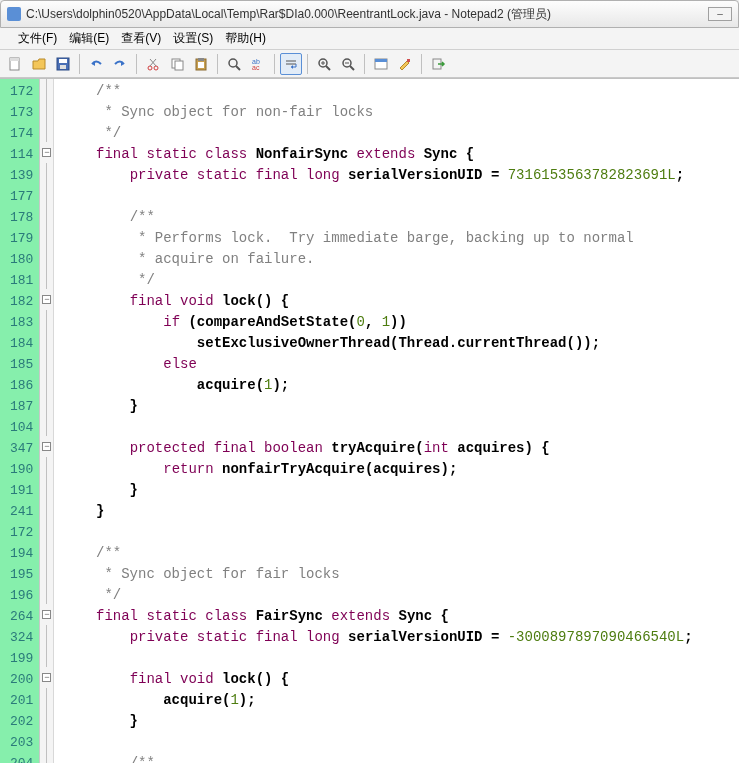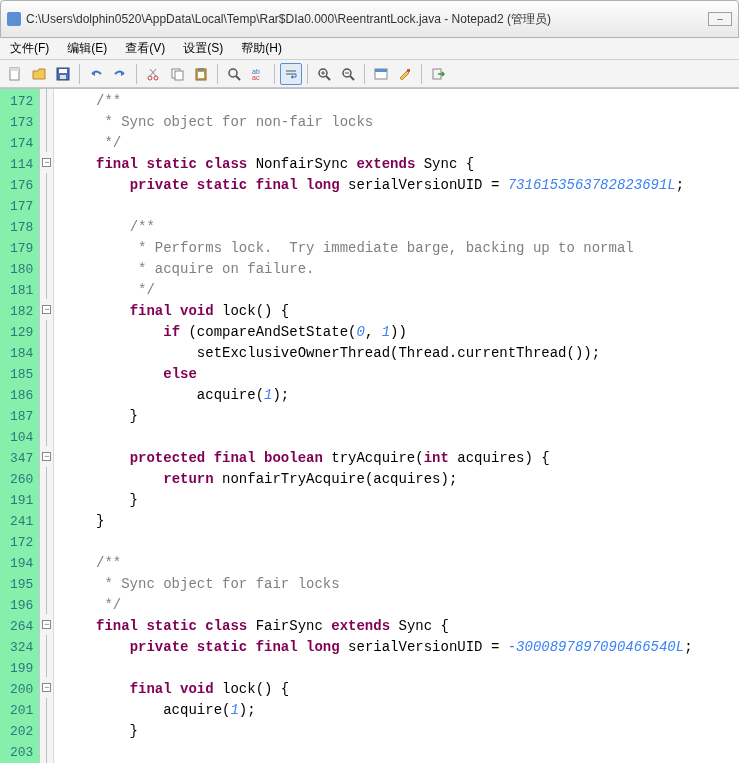--- a/index.html
+++ b/index.html
@@ -1,39 +1,39 @@
 <!DOCTYPE html>
 <html><head>
 <meta charset="utf-8">
 <style>
   * { margin: 0; padding: 0; box-sizing: border-box; }
   body { font-family: "Microsoft Sans Serif", Arial, sans-serif; font-size: 12px; background: #f0f0f0; overflow: hidden; width: 739px; height: 763px; }
-  .titlebar { background: linear-gradient(#fdfdfd,#e8e8e8); border: 1px solid #b0b0b0; border-radius: 4px 4px 0 0; height: 38px; display: flex; align-items: center; padding: 0 6px; font-size: 12px; color: #333; }
+  .titlebar { background: linear-gradient(#fdfdfd,#e8e8e8); border: 1px solid #b0b0b0; border-radius: 4px 4px 0 0; height: 28px; display: flex; align-items: center; padding: 0 6px; font-size: 12px; color: #333; }
   .titlebar .icon { width: 14px; height: 14px; margin-right: 5px; background: #5a8fd6; border-radius: 2px; display:inline-block; }
   .titlebar .spacer { flex: 1; }
   .titlebar .winbtn { width: 24px; height: 14px; border: 1px solid #a0a0a0; margin-left: 2px; background: #f4f4f4; font-size:10px; text-align:center; line-height:12px; color:#555; }
-  .menubar { background: #f4f4f4; border-bottom: 1px solid #d0d0d0; height: 22px; display: flex; align-items: center; padding: 0 4px; gap: 6px; }
+  .menubar { background: #f4f4f4; border-bottom: 1px solid #d0d0d0; height: 22px; display: flex; align-items: center; padding: 0 12px; gap: 0; }
   .menubar .mitem { padding: 2px 6px; cursor: default; }
   .toolbar { background: #f4f4f4; border-bottom: 1px solid #c8c8c8; height: 28px; display: flex; align-items: center; padding: 0 4px; gap: 2px; }
   .toolbar .tbtn { width: 22px; height: 22px; display:flex; align-items:center; justify-content:center; border-radius:2px; cursor:default; }
   .toolbar .tbtn.active { border:1px solid #5a8fd6; background:#e2ecf7; }
   .toolbar .sep { width: 1px; height: 20px; background: #c0c0c0; margin: 0 3px; }
   .editor { display: flex; height: calc(100% - 72px); background: #fff; border-top: 1px solid #c0c0c0; }
   .gutter { background: #86efac; color: #2a7a7a; font-family: Consolas, "Courier New", monospace; font-size: 13px; text-align: right; padding: 2px 6px 2px 10px; border-right: 1px solid #c8c8c8; user-select:none; min-width:40px; }
   .gutter .ln { height: 21px; line-height: 21px; }
   .fold { width: 14px; background: #f4f4f4; border-right: 1px solid #d8d8d8; }
   .fold .fl { height: 21px; display:flex; align-items:center; justify-content:center; }
   .fold .box { width:9px; height:9px; border:1px solid #888; background:#fff; font-size:9px; line-height:7px; text-align:center; color:#666; }
   .fold .line { width:1px; height:100%; background:#c0c0c0; }
   .code { font-family: Consolas, "Courier New", monospace; font-size: 14px; padding: 2px 0 2px 8px; color: #000; white-space: pre; flex:1; overflow:hidden; }
   .code .cl { height: 21px; line-height: 21px; }
-  .kw { color: #7f0055; font-weight: bold; }
+  .kw { color: #7f0055; font-weight: normal; }
   .cm { color: #808080; }
-  .str, .num { color: #3b82f6; font-style: italic; }
-  .id { color: #000; }
+  .str, .num { color: #4d7c0f; }
+  .id { color: #000; font-weight: bold; }
 </style>
 </head>
 <body>
 
 <div class="titlebar">
   <span class="icon"></span>
   <span>C:\Users\dolphin0520\AppData\Local\Temp\Rar$DIa0.000\ReentrantLock.java - Notepad2 (管理员)</span>
   <span class="spacer"></span>
   <span class="winbtn">–</span>
 </div>
@@ -158,35 +158,35 @@
       </svg>
     </div>
 </div>
 
 <div class="editor">
   <div class="gutter" id="gutter">
       <div class="ln">172</div>
       <div class="ln">173</div>
       <div class="ln">174</div>
       <div class="ln">114</div>
-      <div class="ln">176</div>
+      <div class="ln">139</div>
       <div class="ln">177</div>
       <div class="ln">178</div>
       <div class="ln">179</div>
       <div class="ln">180</div>
       <div class="ln">181</div>
       <div class="ln">182</div>
-      <div class="ln">129</div>
+      <div class="ln">183</div>
       <div class="ln">184</div>
       <div class="ln">185</div>
       <div class="ln">186</div>
       <div class="ln">187</div>
       <div class="ln">104</div>
       <div class="ln">347</div>
-      <div class="ln">260</div>
+      <div class="ln">190</div>
       <div class="ln">191</div>
       <div class="ln">241</div>
       <div class="ln">172</div>
       <div class="ln">194</div>
       <div class="ln">195</div>
       <div class="ln">196</div>
       <div class="ln">264</div>
       <div class="ln">324</div>
       <div class="ln">199</div>
       <div class="ln">200</div>

